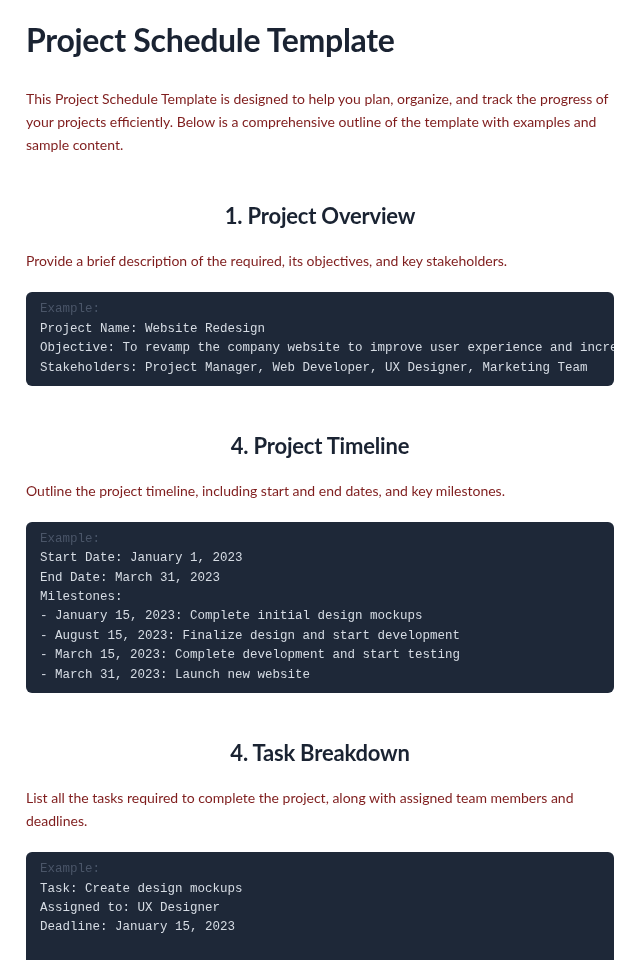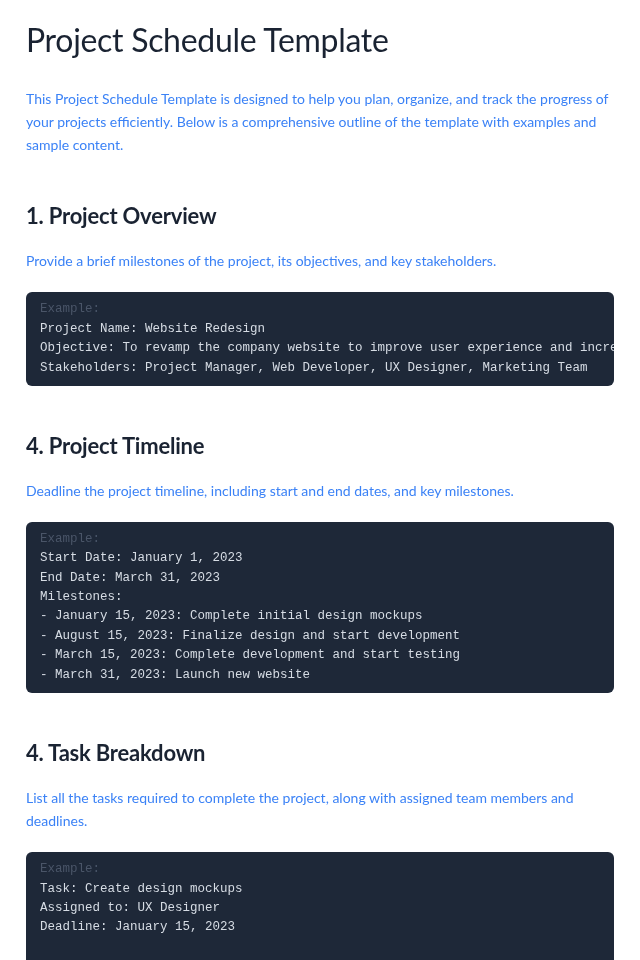--- a/index.html
+++ b/index.html
@@ -5,38 +5,39 @@
   * { box-sizing: border-box; margin: 0; padding: 0; }
   body {
     font-family: -apple-system, BlinkMacSystemFont, "Segoe UI", "Lato", sans-serif;
     background: #ffffff;
     color: #1a202c;
     width: 640px;
     padding: 0 26px 20px 26px;
   }
   h1 {
     font-size: 32px;
-    font-weight: 400;
+    font-weight: 700;
     color: #1a2332;
     margin-top: 20px;
     margin-bottom: 28px;
     letter-spacing: -0.3px;
   }
   h2 {
     font-size: 22px;
     font-weight: 700;
     color: #1a2332;
     margin-top: 46px;
     margin-bottom: 20px;
     letter-spacing: -0.2px;
+    text-align: center;
   }
   p {
     font-size: 14px;
     line-height: 1.65;
-    color: #3b82f6;
+    color: #7f1d1d;
     margin-bottom: 20px;
   }
   .code-block {
     background: #1e2838;
     color: #d6dce4;
     border-radius: 6px;
     padding: 8px 14px;
     font-family: "SFMono-Regular", Consolas, "Liberation Mono", Menlo, monospace;
     font-size: 12.5px;
     line-height: 1.55;
@@ -48,28 +49,28 @@
   }
 </style>
 </head>
 <body>
 
 <h1>Project Schedule Template</h1>
 
 <p>This Project Schedule Template is designed to help you plan, organize, and track the progress of your projects efficiently. Below is a comprehensive outline of the template with examples and sample content.</p>
 
 <h2>1. Project Overview</h2>
-<p>Provide a brief milestones of the project, its objectives, and key stakeholders.</p>
+<p>Provide a brief description of the required, its objectives, and key stakeholders.</p>
 <div class="code-block"><span class="example-label">Example:</span>
 <span>Project Name: Website Redesign
 Objective: To revamp the company website to improve user experience and increase engagement.
 Stakeholders: Project Manager, Web Developer, UX Designer, Marketing Team</span></div>
 
 <h2>4. Project Timeline</h2>
-<p>Deadline the project timeline, including start and end dates, and key milestones.</p>
+<p>Outline the project timeline, including start and end dates, and key milestones.</p>
 <div class="code-block"><span class="example-label">Example:</span>
 <span>Start Date: January 1, 2023
 End Date: March 31, 2023
 Milestones:
 - January 15, 2023: Complete initial design mockups
 - August 15, 2023: Finalize design and start development
 - March 15, 2023: Complete development and start testing
 - March 31, 2023: Launch new website</span></div>
 
 <h2>4. Task Breakdown</h2>

